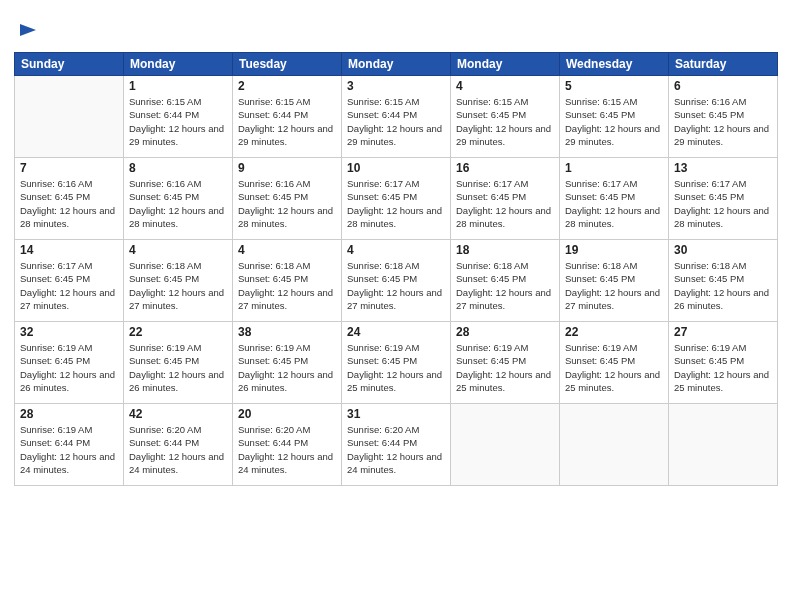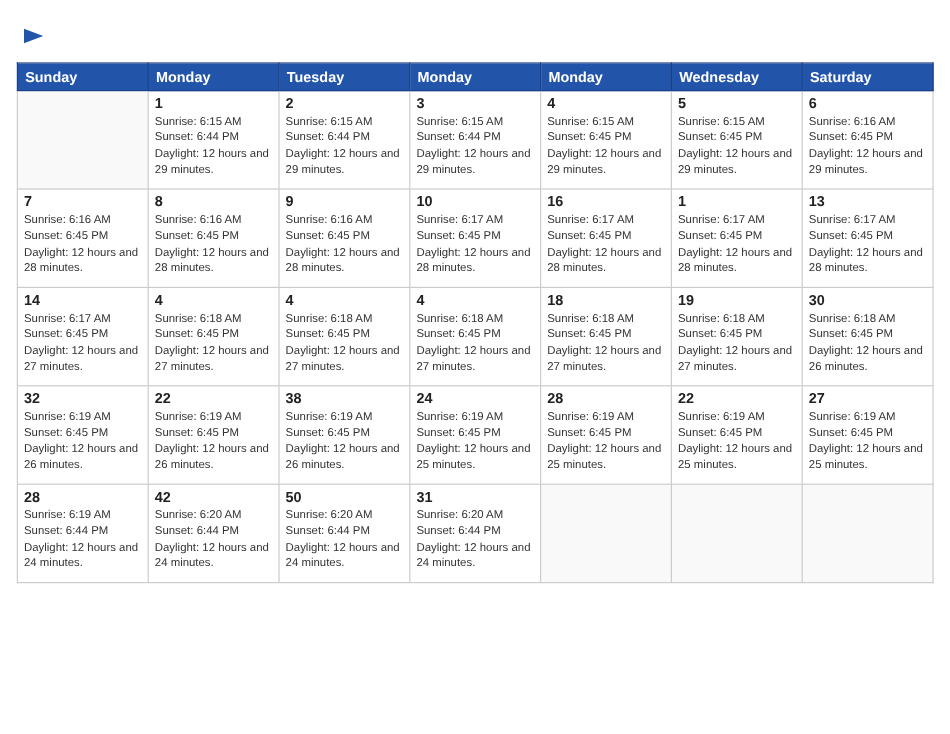--- a/index.html
+++ b/index.html
@@ -360,21 +360,21 @@
         </td>
           <td>
           <span class="day-number">42</span>
           <div class="day-info">
             <span>Sunrise: 6:20 AM</span><br>
             <span>Sunset: 6:44 PM</span><br>
             <span>Daylight: 12 hours and 24 minutes.</span>
           </div>
         </td>
           <td>
-          <span class="day-number">50</span>
+          <span class="day-number">20</span>
           <div class="day-info">
             <span>Sunrise: 6:20 AM</span><br>
             <span>Sunset: 6:44 PM</span><br>
             <span>Daylight: 12 hours and 24 minutes.</span>
           </div>
         </td>
           <td>
           <span class="day-number">31</span>
           <div class="day-info">
             <span>Sunrise: 6:20 AM</span><br>

